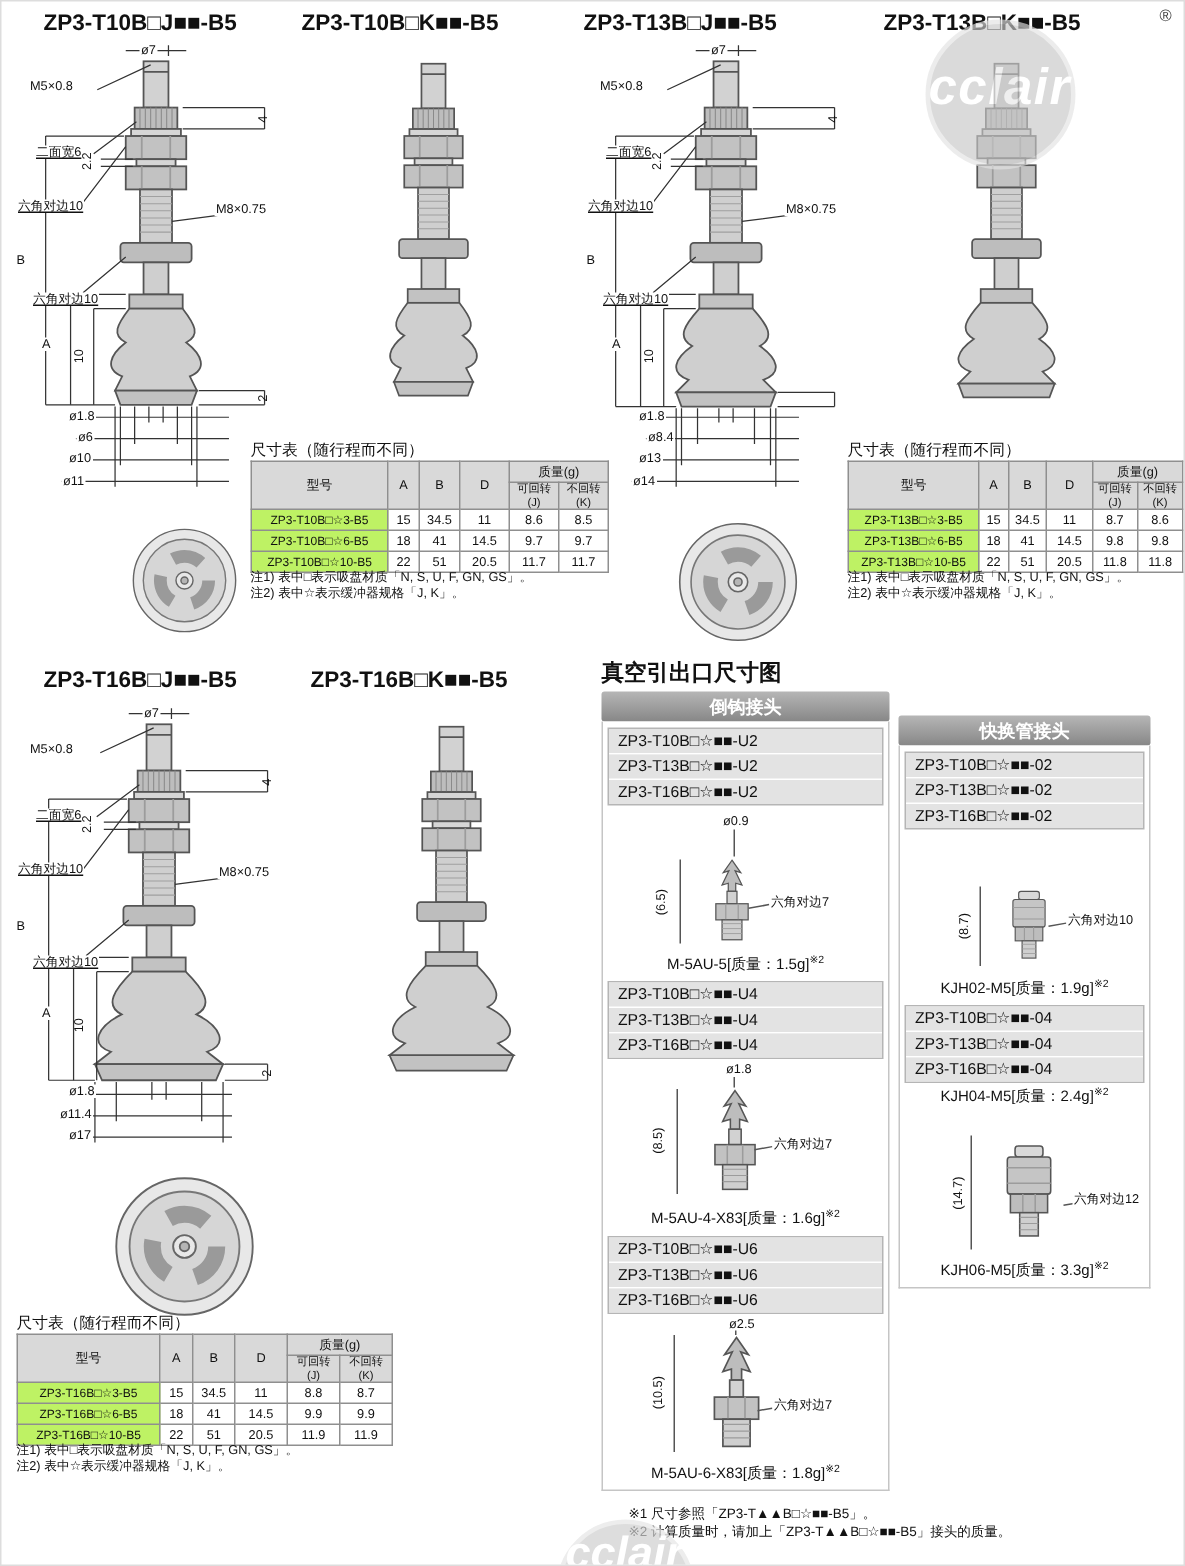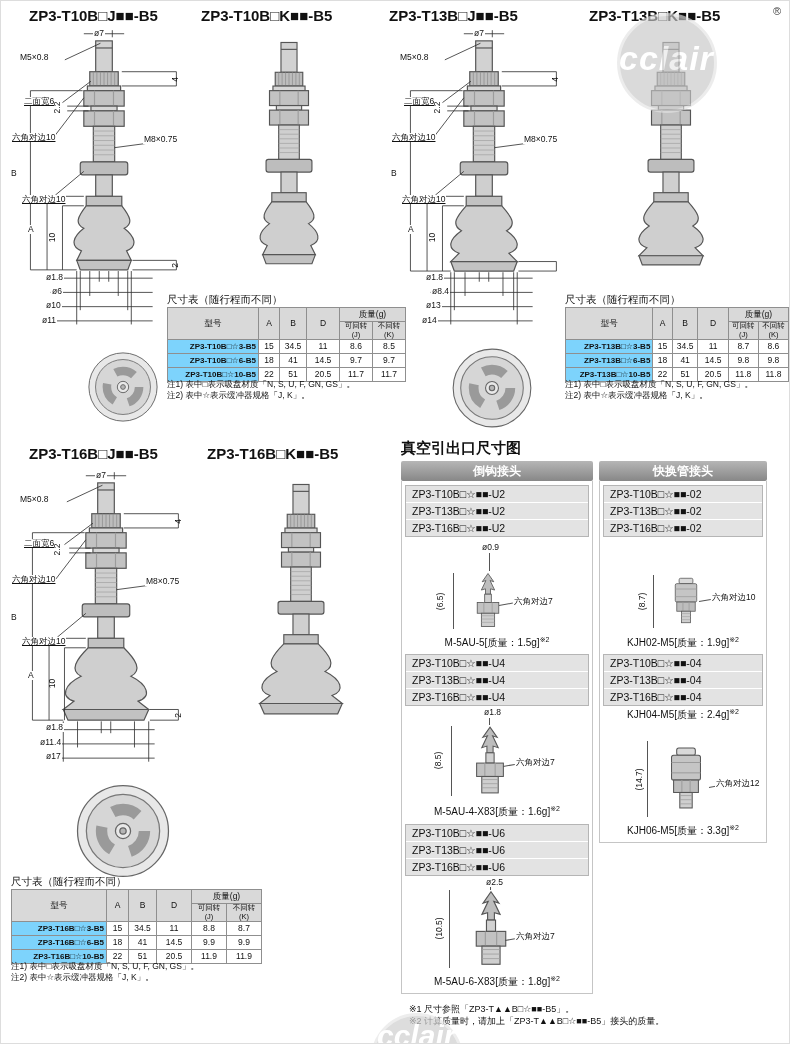--- a/index.html
+++ b/index.html
@@ -11,21 +11,21 @@
   .psvg{position:absolute;left:6px;top:0}
   .lbl{position:absolute;font-size:8.5px;line-height:1.05;white-space:nowrap;background:#fff;padding:0 1px;z-index:2}
   .rot{transform:rotate(-90deg);background:transparent}
   .ul{text-decoration:underline}
   .ttl{position:absolute;font-size:10.5px;white-space:nowrap}
   .dimtbl{position:absolute;border-collapse:collapse;font-size:8.5px;background:#fff;z-index:2}
   .dimtbl th,.dimtbl td{border:1px solid #8f8f8f;padding:1px 2px;text-align:center;line-height:1.15;height:11px}
   .dimtbl th{background:#d9d9d9;font-weight:normal}
   .dimtbl th.jk{font-size:7.5px;padding:0 1px}
   .dimtbl th.jk span{display:block}
-  .dimtbl td.model{background:#7dd3fc;font-weight:bold;text-align:right;font-size:8px;white-space:nowrap}
+  .dimtbl td.model{background:#bef264;font-weight:normal;text-align:center;font-size:8px;white-space:nowrap}
   .note{position:absolute;font-size:8.5px;white-space:nowrap;z-index:2}
   .port-title{position:absolute;font-size:15px;font-weight:bold;white-space:nowrap}
   .portcol{position:absolute;z-index:2}
   .pch{height:20px;line-height:20px;text-align:center;color:#fff;font-size:12px;
        background:linear-gradient(#b6b6b6,#878787);border-radius:2px;font-weight:bold}
   .pcb{border:1px solid #c5c5c5;border-top:none;padding:4px 3px 0;background:#fff}
   .parts{border:1px solid #b5b5b5;margin-bottom:2px}
   .prow{background:#e3e3e3;border-bottom:1px solid #fff;font-weight:normal;font-size:10.5px;line-height:16px;padding:0 6px;white-space:nowrap}
   .prow:last-child{border-bottom:none}
   .fitdraw{position:relative;height:96px}
@@ -484,21 +484,21 @@
           <span class="lbl rot" style="left:22px;top:46px">(10.5)</span>
           <div class="leader" style="left:100px;top:62px;width:10px;transform:rotate(-10deg)"></div>
           <span class="lbl" style="left:110px;top:54px">六角对边7</span>
         </div>
         <div class="fitcap"><span>M-5AU-6-X83[质量：1.8g]</span><sup>※2</sup></div>
       </div>
 
     </div>
   </div>
 
-  <div class="portcol" style="left:598px;top:460px;width:168px">
+  <div class="portcol" style="left:598px;top:476px;width:168px">
     <div class="pch">快换管接头</div>
     <div class="pcb">
 
       <div>
         <div class="parts">
           <div class="prow">ZP3-T10B□☆■■-02</div>
           <div class="prow">ZP3-T13B□☆■■-02</div>
           <div class="prow">ZP3-T16B□☆■■-02</div>
         </div>
         <div class="fitdraw">
@@ -531,18 +531,18 @@
           <span class="lbl rot" style="left:24px;top:48px">(14.7)</span>
           <div class="leader" style="left:106px;top:60px;width:8px;transform:rotate(-10deg)"></div>
           <span class="lbl" style="left:112px;top:52px">六角对边12</span>
         </div>
         <div class="fitcap"><span>KJH06-M5[质量：3.3g]</span><sup>※2</sup></div>
       </div>
 
     </div>
   </div>
 
-  <div class="fnotes" style="left:408px;top:1002px">
+  <div class="fnotes" style="left:418px;top:1002px">
     <div>※1 尺寸参照「ZP3-T▲▲B□☆■■-B5」。</div>
     <div>※2 计算质量时，请加上「ZP3-T▲▲B□☆■■-B5」接头的质量。</div>
   </div>
 
 </div>
 
 </body></html>

